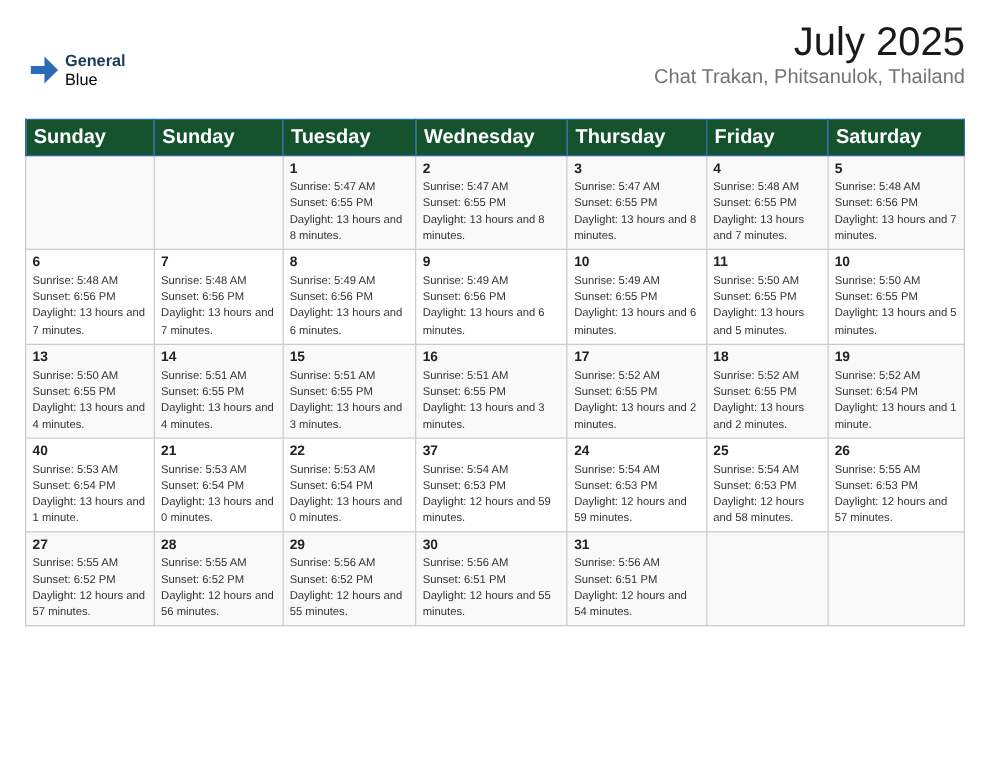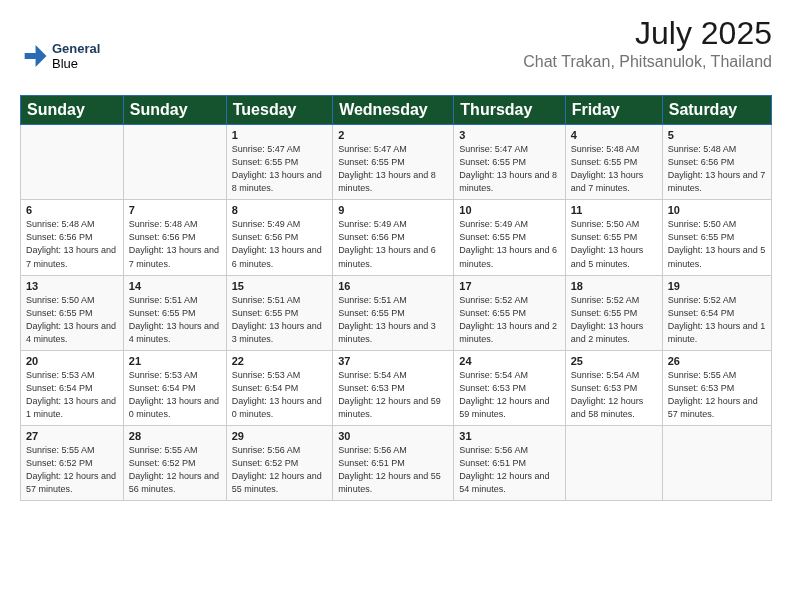--- a/index.html
+++ b/index.html
@@ -236,21 +236,21 @@
           </td>
           <td>
             <span class="day-num">19</span>
             <div class="day-info" style="white-space: pre-line;">Sunrise: 5:52 AM
 Sunset: 6:54 PM
 Daylight: 13 hours and 1 minute.</div>
           </td>
         </tr>
         <tr>
           <td>
-            <span class="day-num">20</span>
+            <span class="day-num">40</span>
             <div class="day-info" style="white-space: pre-line;">Sunrise: 5:53 AM
 Sunset: 6:54 PM
 Daylight: 13 hours and 1 minute.</div>
           </td>
           <td>
             <span class="day-num">21</span>
             <div class="day-info" style="white-space: pre-line;">Sunrise: 5:53 AM
 Sunset: 6:54 PM
 Daylight: 13 hours and 0 minutes.</div>
           </td>

